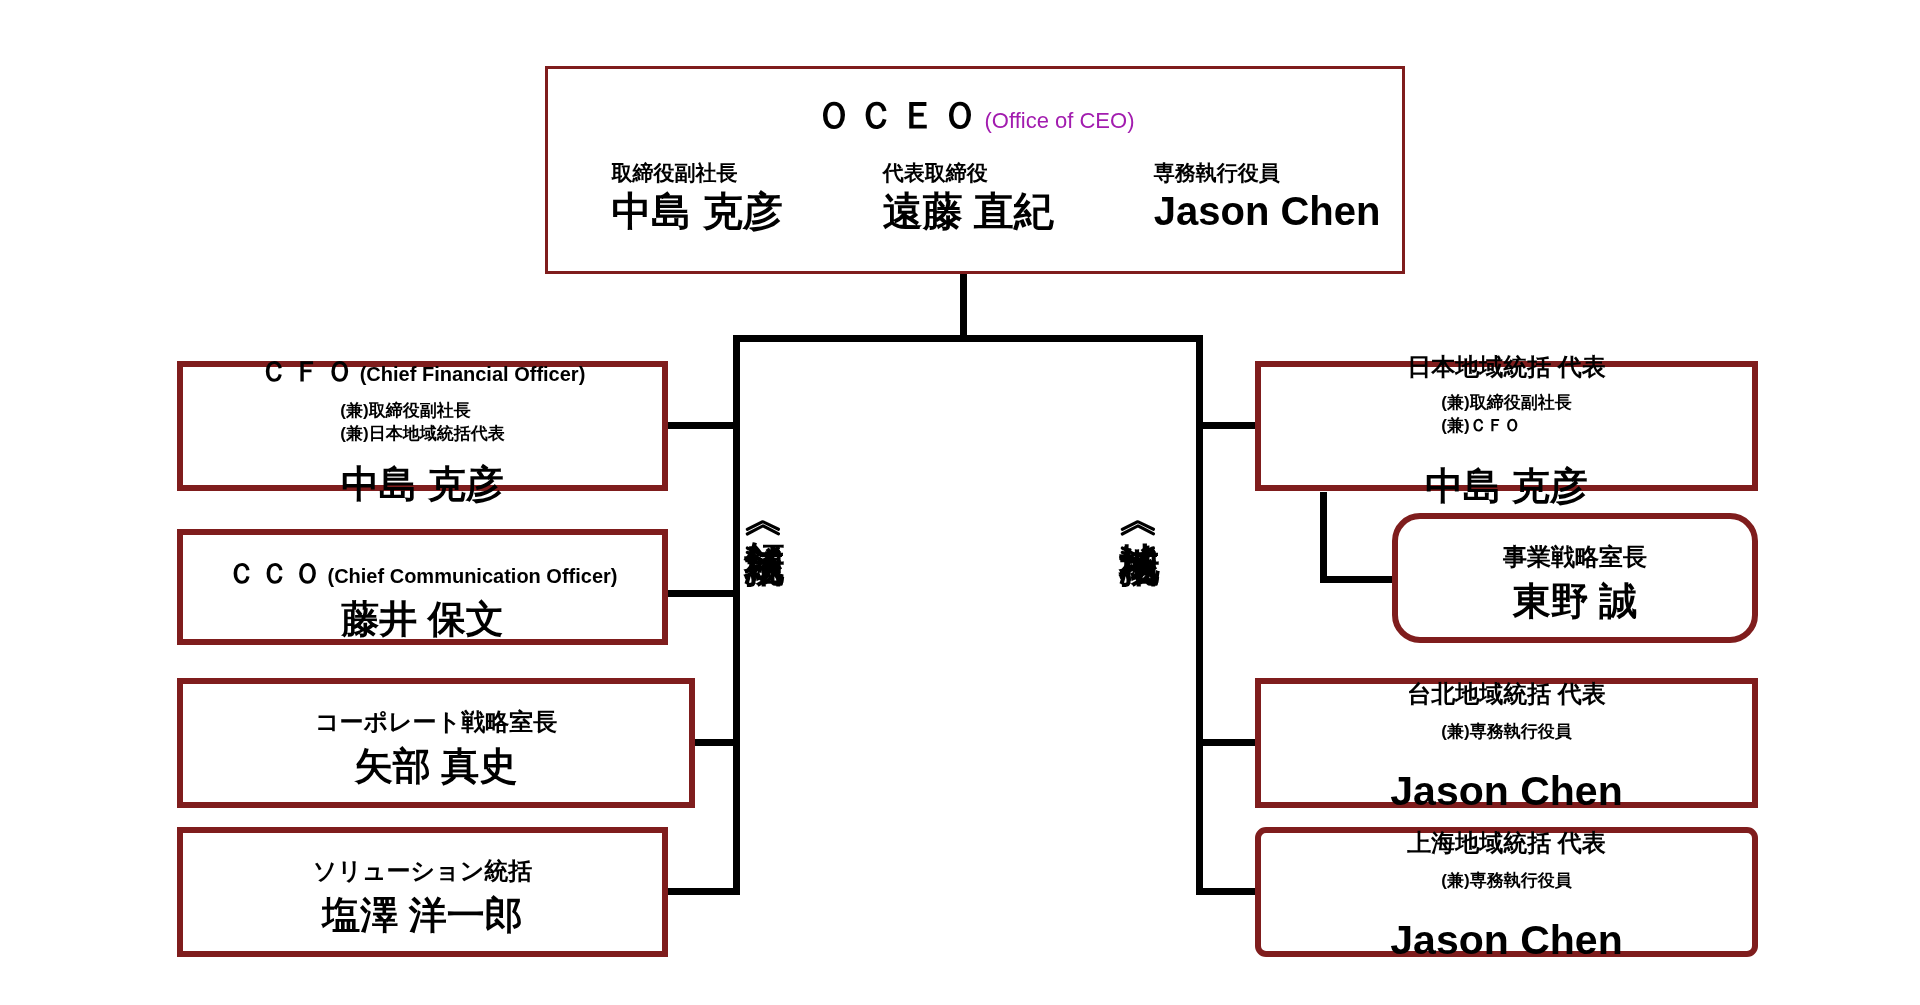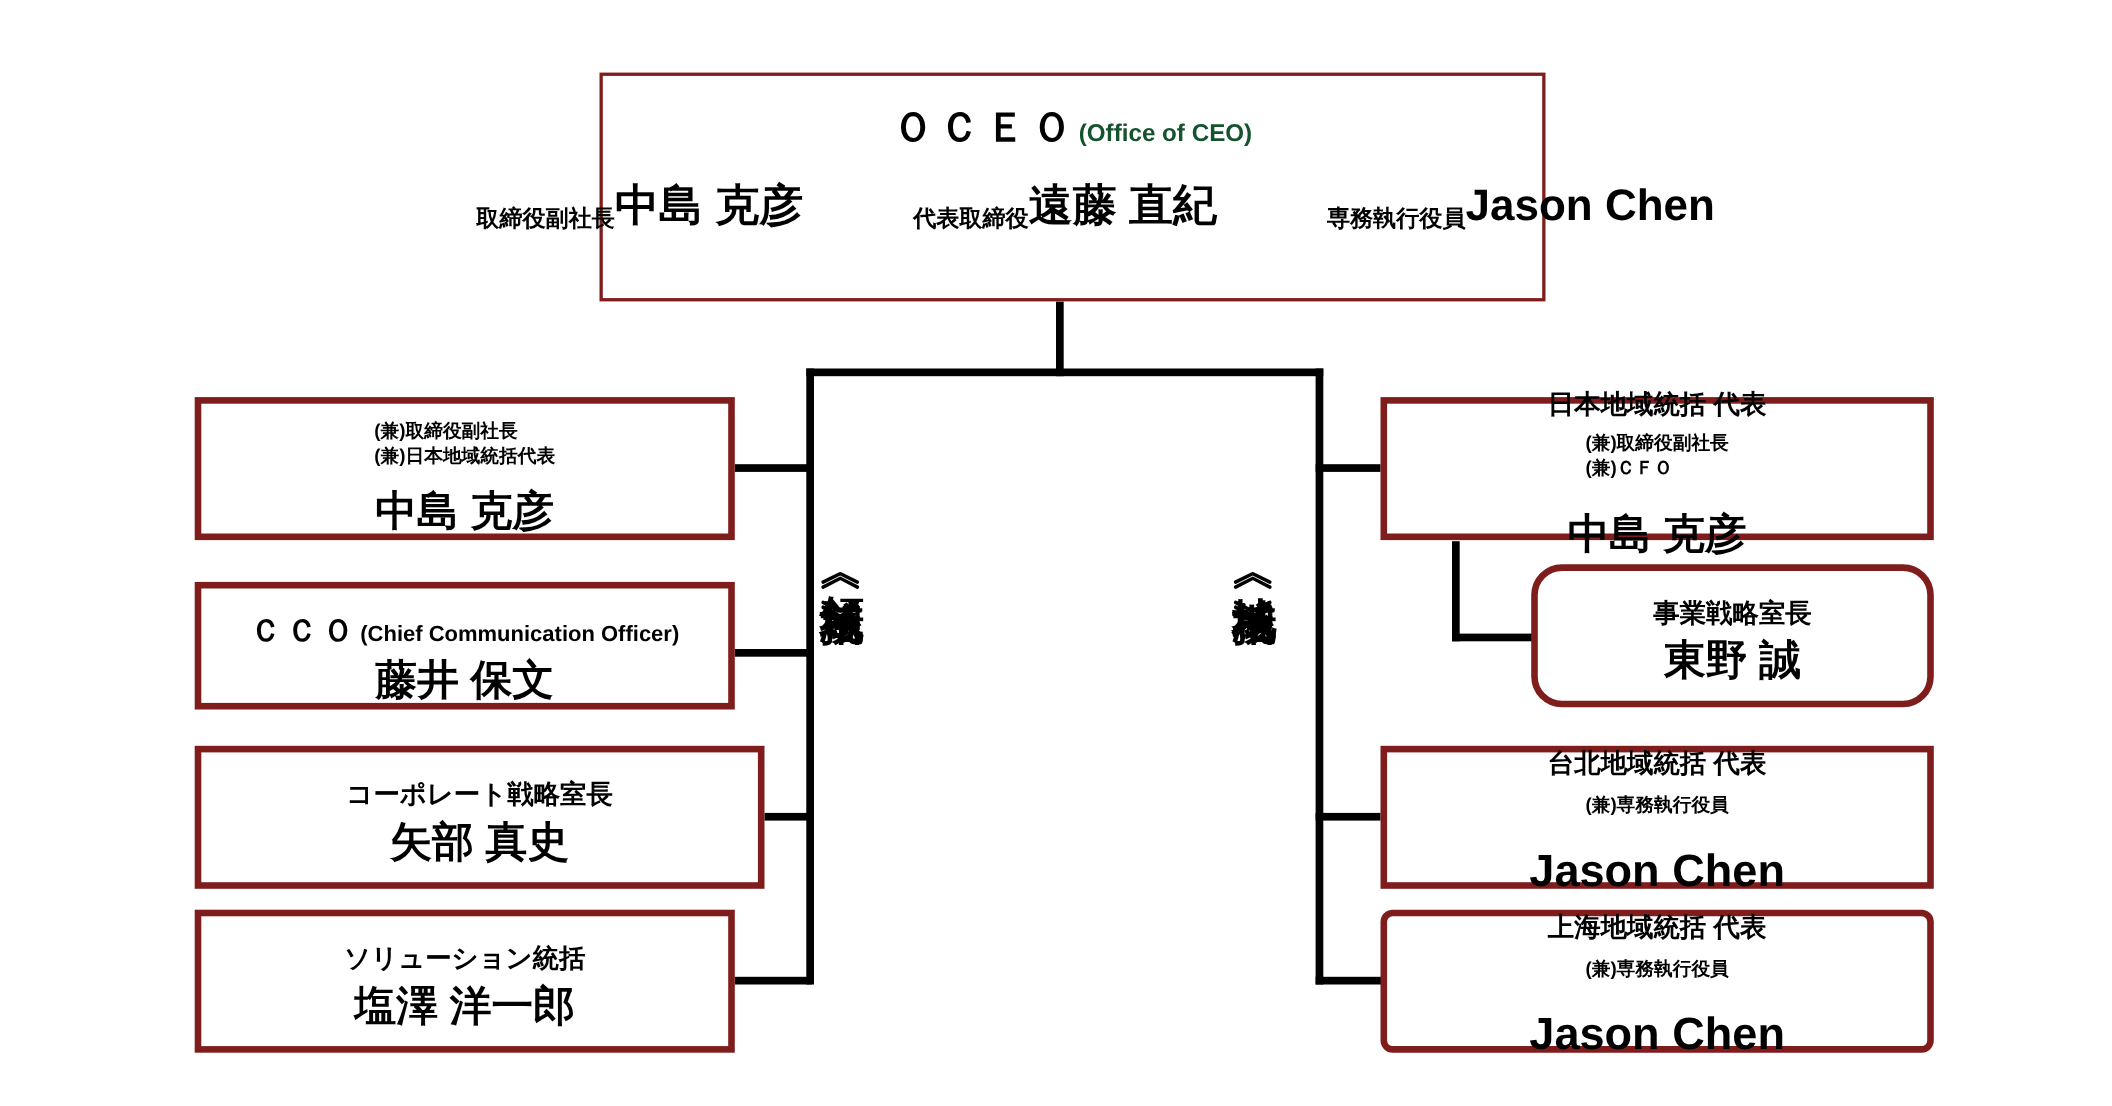--- a/index.html
+++ b/index.html
@@ -39,33 +39,33 @@
     display: flex;
     align-items: baseline;
     justify-content: center;
     white-space: nowrap;
   }
   .oceo-title .acro {
     font-size: 37px; font-weight: 700; letter-spacing: 5px;
     color: #000;
   }
   .oceo-title .expansion {
-    font-size: 22px; font-weight: 700; color: #14532d;
+    font-size: 22px; font-weight: 400; color: #a21caf;
     margin-left: 1px;
   }
   .oceo-people {
     display: flex;
     flex-direction: row;
     align-items: flex-start;
     justify-content: center;
     gap: 58px;
     margin-top: 20px;
     white-space: nowrap;
   }
-  .oceo-person { display: flex; flex-direction: row; align-items: flex-end; margin-left: 42px; }
+  .oceo-person { display: flex; flex-direction: column; align-items: flex-start; margin-left: 42px; }
   .oceo-person .role {
     font-size: 21px; font-weight: 700; color: #000; line-height: 1.15;
   }
   .oceo-person .pname {
     font-size: 40px; font-weight: 700; color: #000; line-height: 1.2;
     margin-top: 2px;
   }
   .oceo-person .pname.latin { letter-spacing: 0px; }
 
   
@@ -160,20 +160,24 @@
   <div class="conn" style="left:1196px; top:739px; width:62px; height:7px;"></div>
   <div class="conn" style="left:1196px; top:888px; width:62px; height:7px;"></div>
 
   <div class="conn" style="left:1320px; top:492px; width:7px; height:91px;"></div>
   <div class="conn" style="left:1320px; top:576px; width:78px; height:7px;"></div>
 
   <div class="group-label" style="left:745px; top:508px;">《領域統括》</div>
   <div class="group-label" style="left:1120px; top:508px;">《地域統括》</div>
 
   <div class="node-box" style="left:177px; top:361px; width:491px; height:130px; padding:10px 0 4px;">
+    <div class="exec-title">
+      <span class="acro">ＣＦＯ</span>
+      <span class="expansion">(Chief Financial Officer)</span>
+    </div>
     <div class="exec-body" style="gap:18px; margin-top:8px;">
       <div class="concurrent">
         <div>(兼)取締役副社長</div>
         <div>(兼)日本地域統括代表</div>
       </div>
       <div class="person-name">中島 克彦</div>
     </div>
   </div>
 
   <div class="node-box" style="left:177px; top:529px; width:491px; height:116px; padding:27px 0 6px;">

